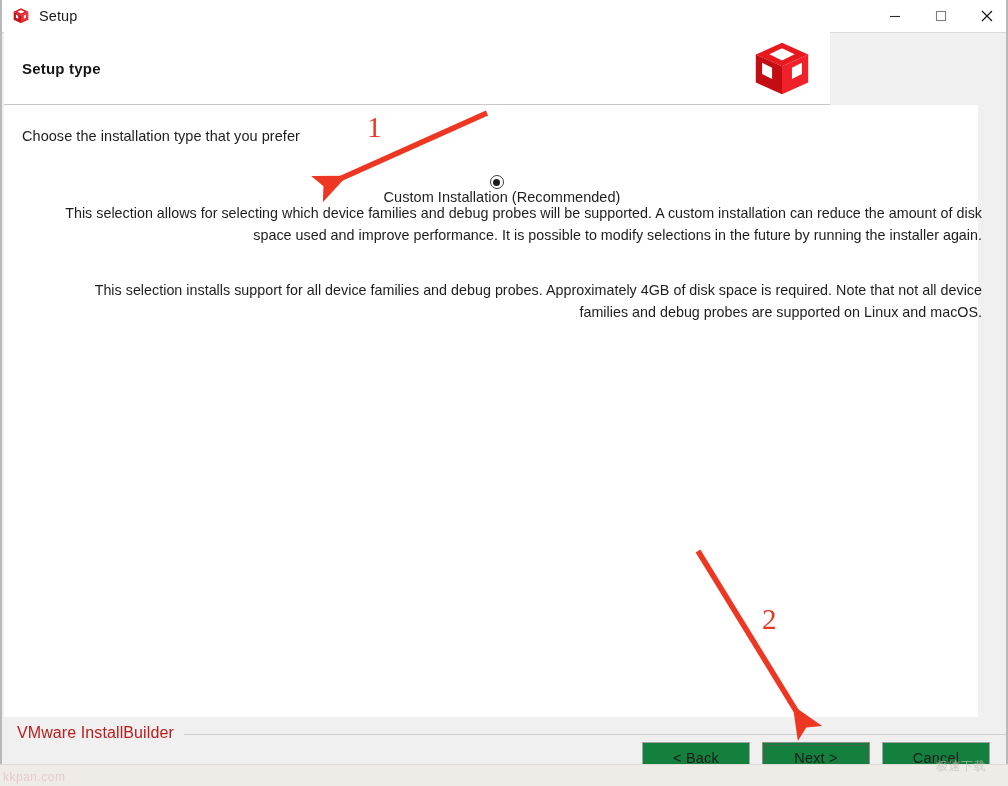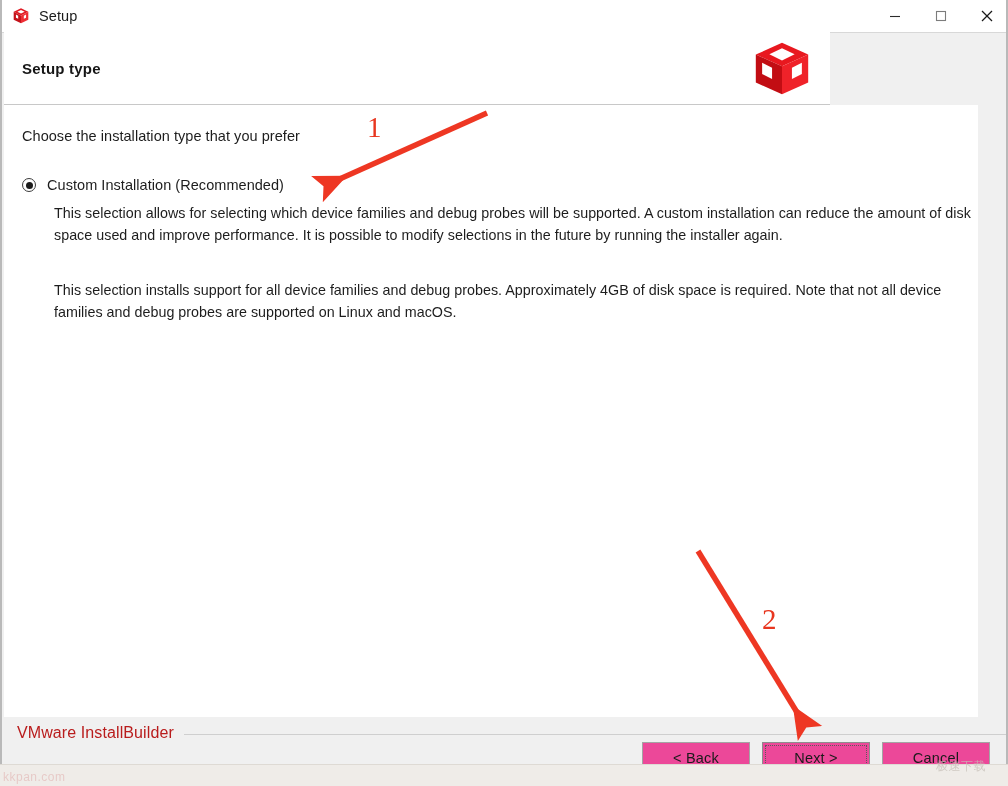--- a/index.html
+++ b/index.html
@@ -120,20 +120,21 @@
     left: 18px;
     width: 960px;
   }
   #option-custom { top: 70px; }
   #option-full   { top: 167px; }
 
   .opt-row {
     display: flex;
     align-items: center;
     height: 20px;
+    flex-direction: column;
   }
   .radio {
     width: 14px;
     height: 14px;
     border-radius: 50%;
     border: 1.4px solid #3c3c3c;
     box-sizing: border-box;
     background: #fff;
     flex: none;
     position: relative;
@@ -155,20 +156,21 @@
     white-space: nowrap;
   }
   .opt-desc {
     margin-top: 7px;
     margin-left: 32px;
     font-size: 14.3px;
     color: #1d1d1d;
     line-height: 22px;
     letter-spacing: .02px;
     width: 928px;
+    text-align: right;
   }
 
   
   #footer {
     position: absolute;
     left: 2px;
     top: 717px;
     width: 1002px;
     height: 67px;
     background: #f0f0f0;
@@ -201,21 +203,21 @@
   #buttons {
     position: absolute;
     right: 16px;
     top: 25px;
     display: flex;
     gap: 12px;
   }
   .btn {
     width: 108px;
     height: 32px;
-    background: #ec4899;
+    background: #15803d;
     border: 1px solid #a4a4a4;
     box-sizing: border-box;
     font-family: "Liberation Sans", sans-serif;
     font-size: 14.5px;
     color: #1b1b1b;
     display: flex;
     align-items: center;
     justify-content: center;
     padding: 0;
     letter-spacing: .2px;

